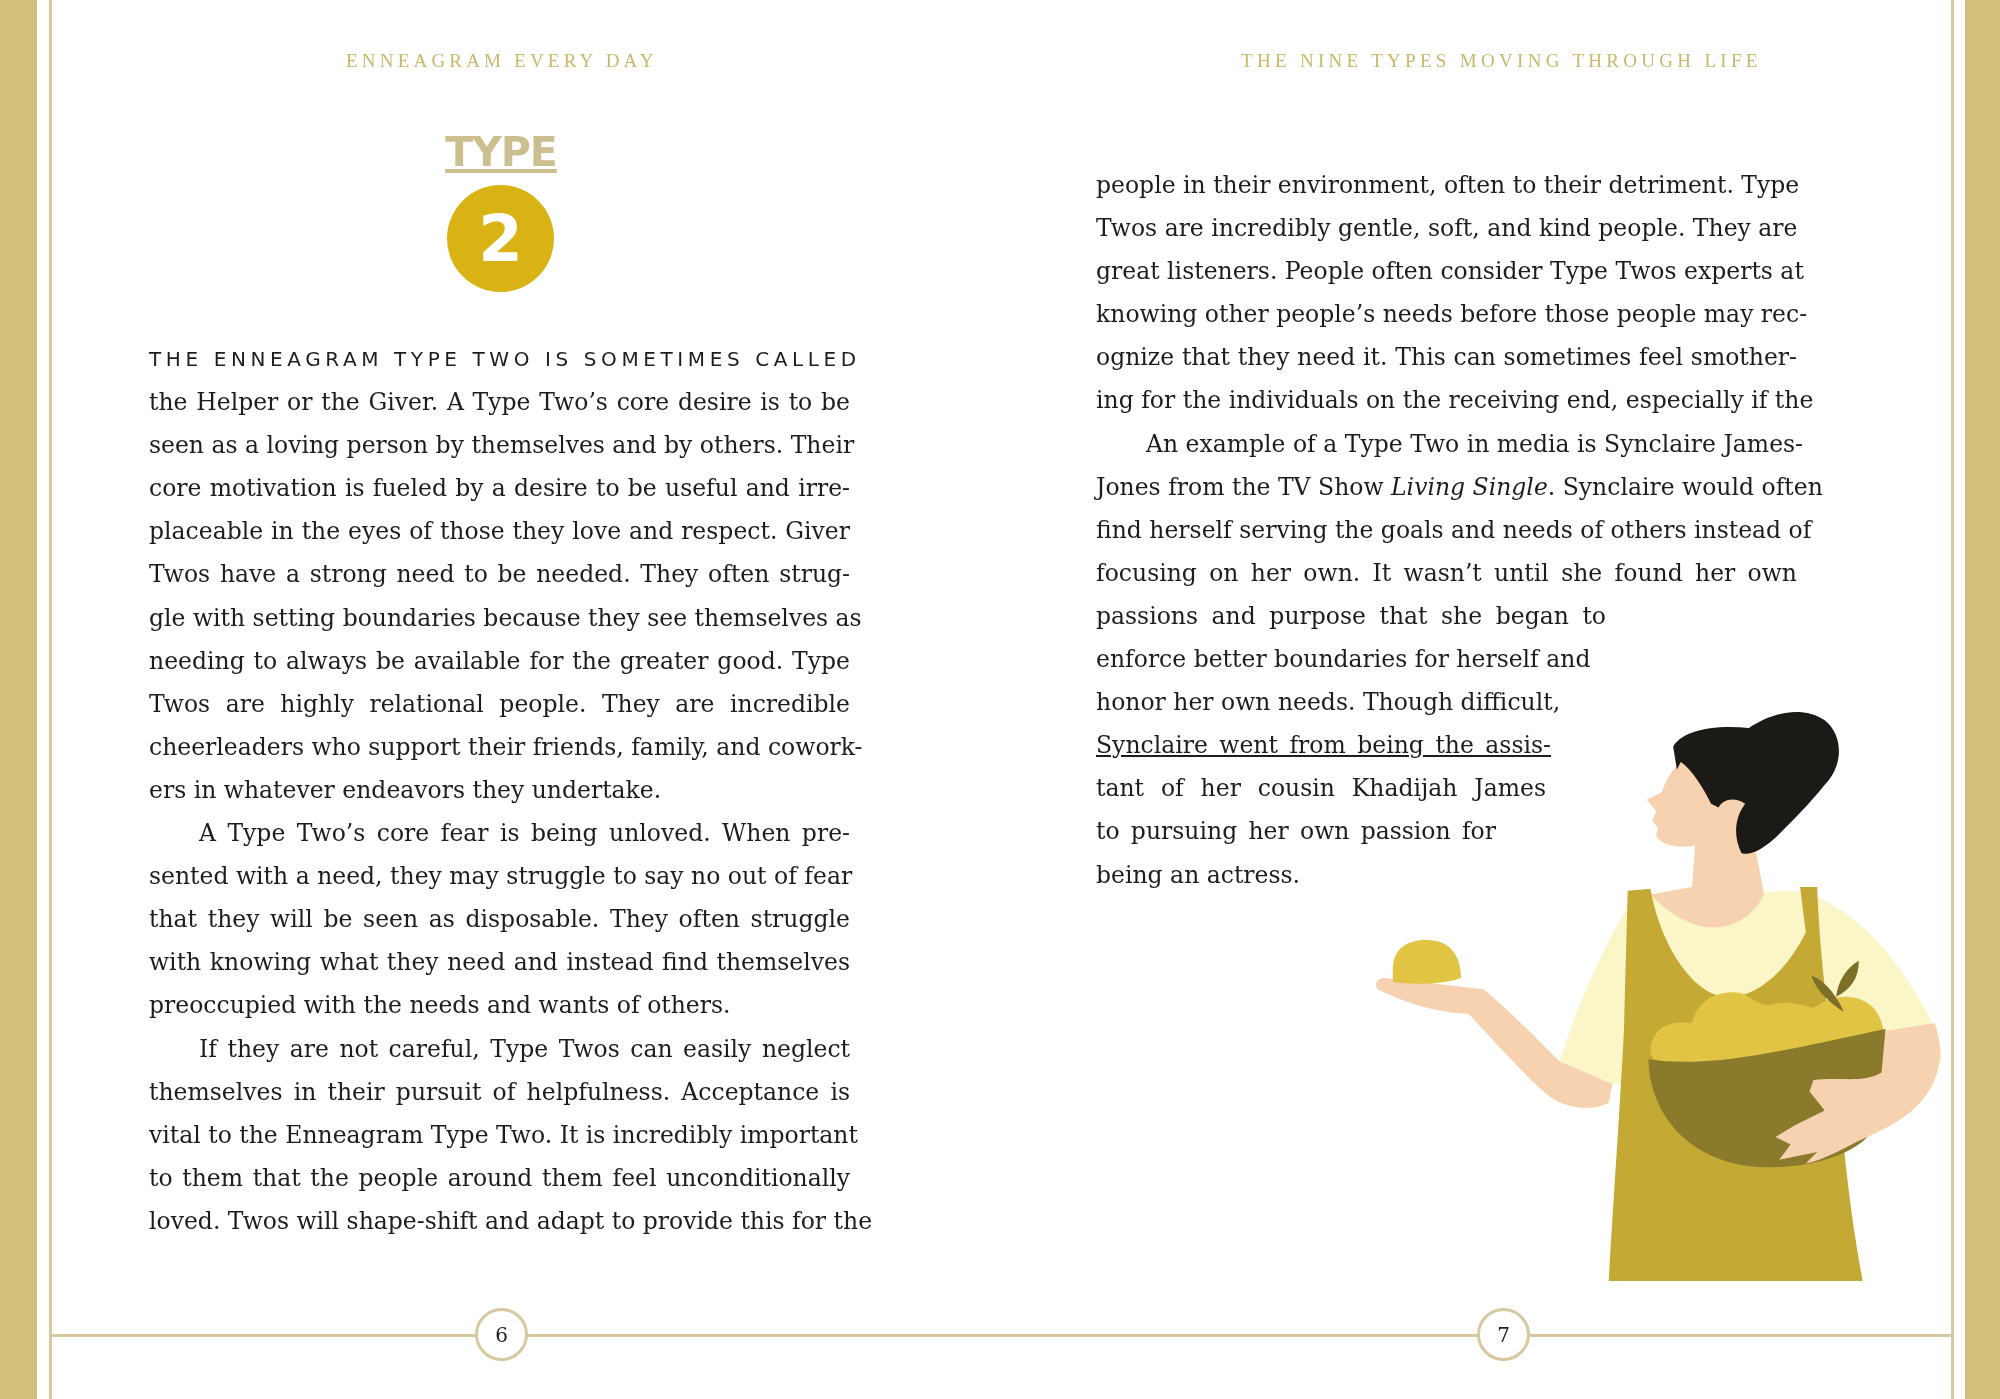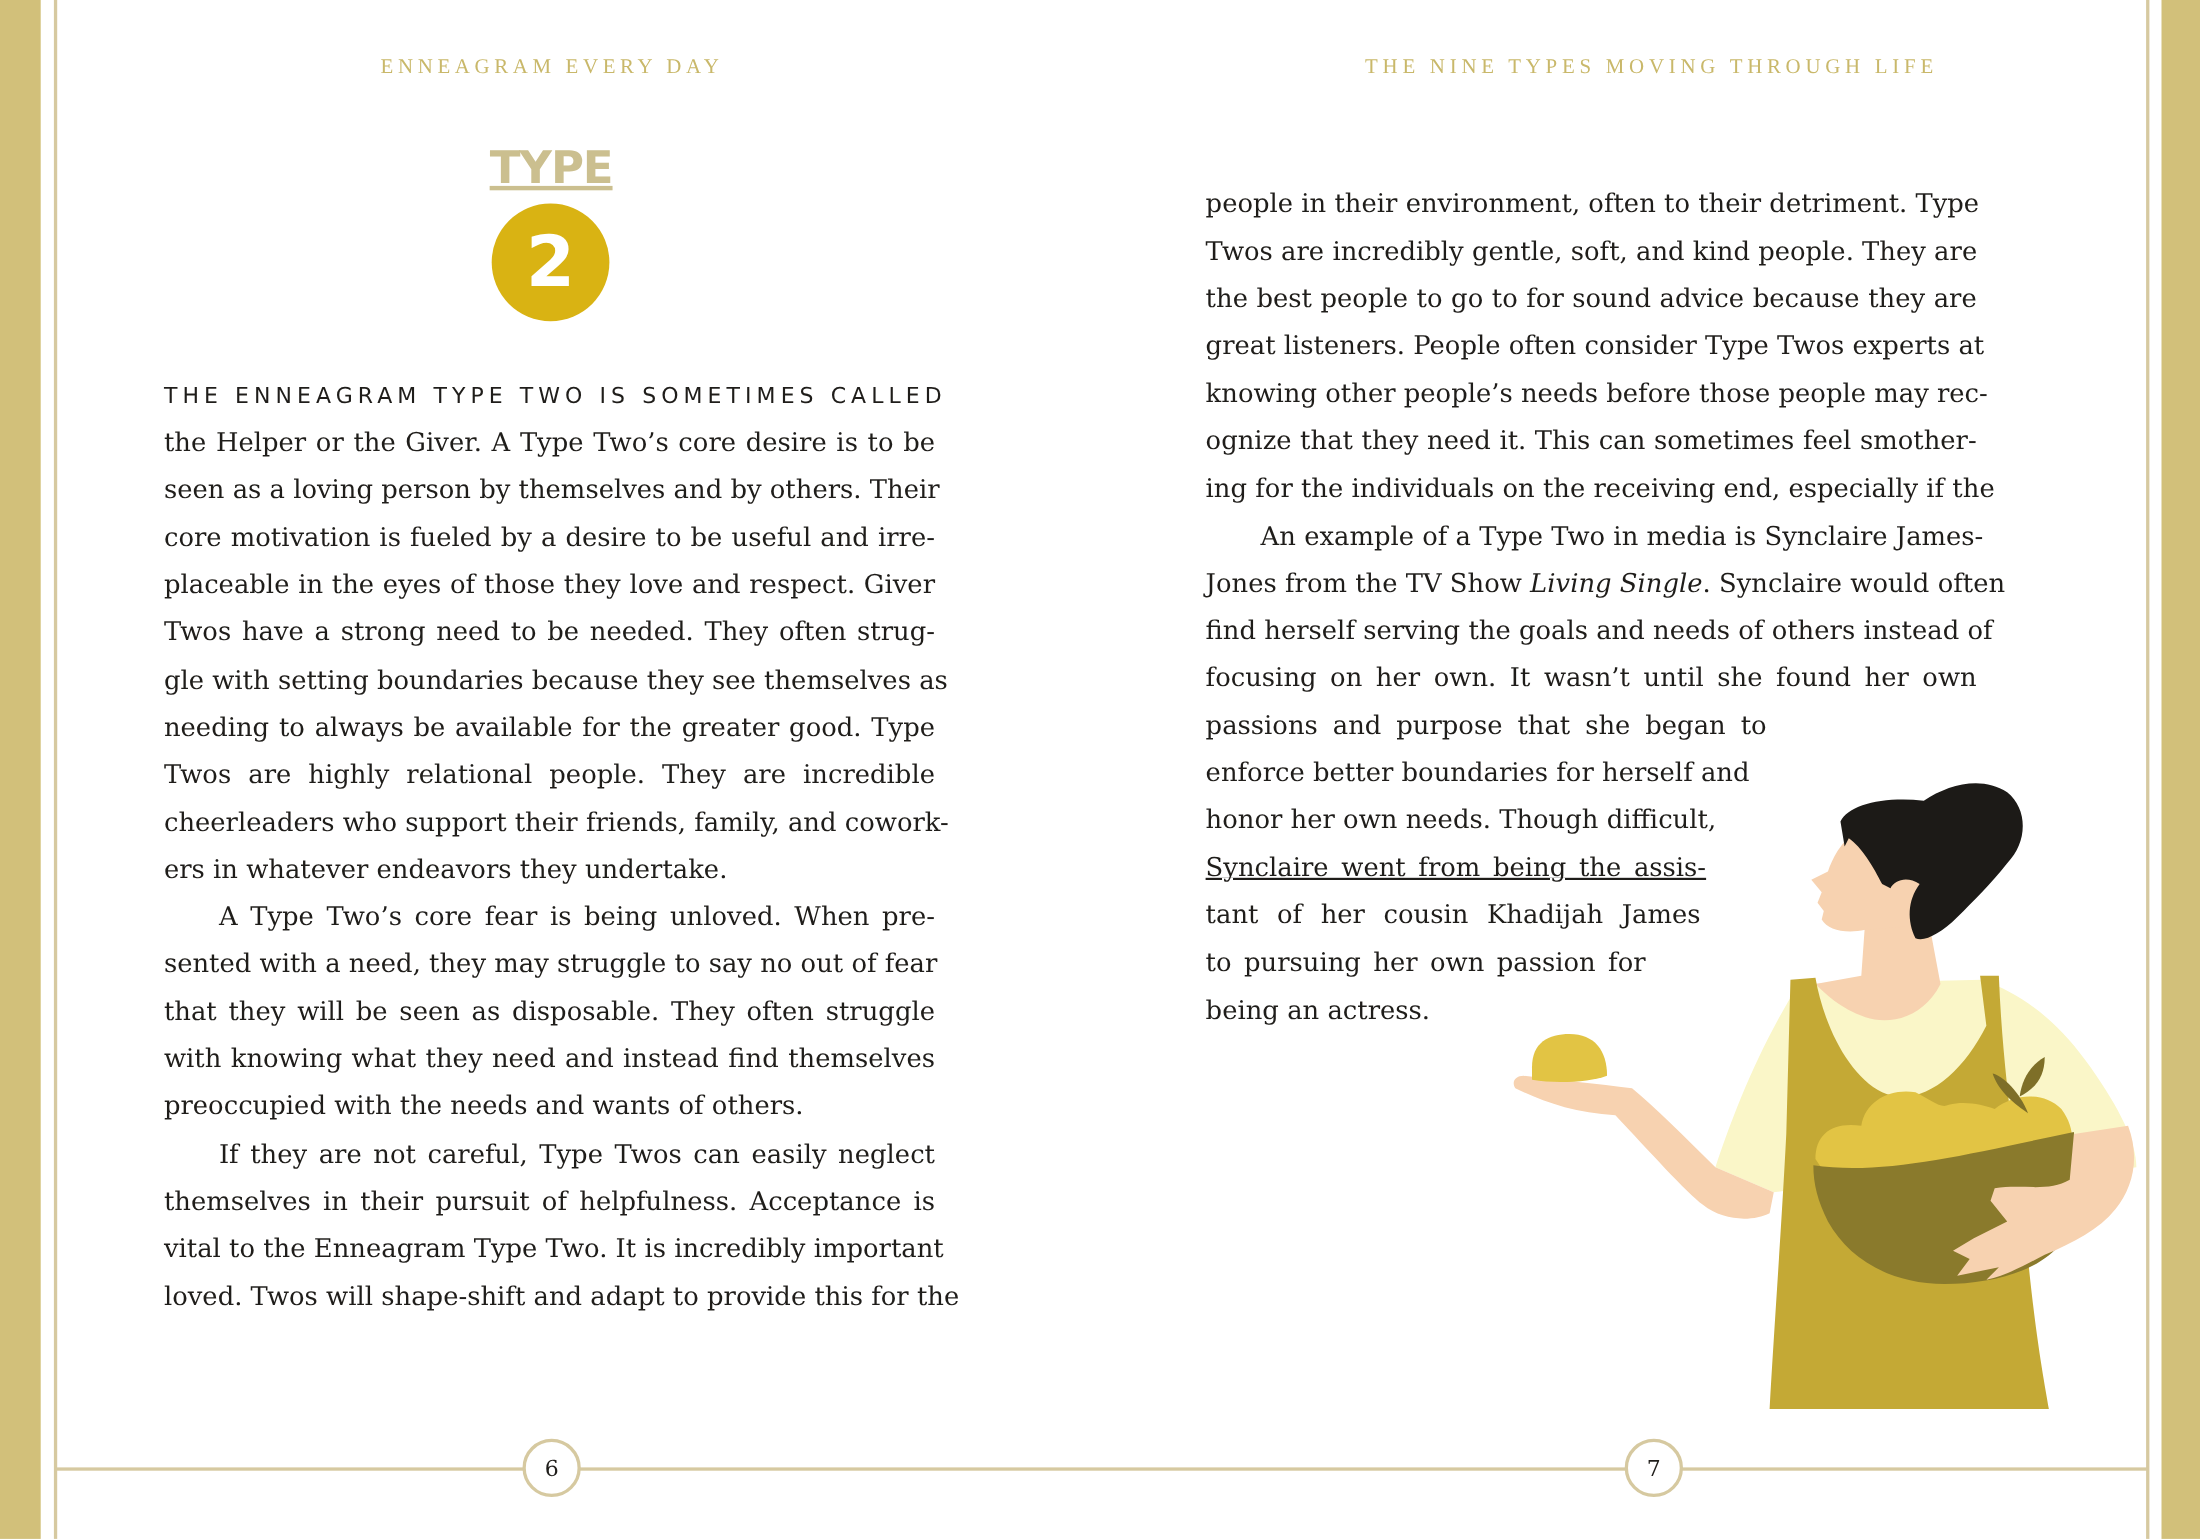--- a/index.html
+++ b/index.html
@@ -71,31 +71,31 @@
   <span class="line">cheerleaders who support their friends, family, and cowork-</span>
   <span class="line last">ers in whatever endeavors they undertake.</span>
   <span class="line ind">A Type Two’s core fear is being unloved. When pre-</span>
   <span class="line">sented with a need, they may struggle to say no out of fear</span>
   <span class="line">that they will be seen as disposable. They often struggle</span>
   <span class="line">with knowing what they need and instead find themselves</span>
   <span class="line last">preoccupied with the needs and wants of others.</span>
   <span class="line ind">If they are not careful, Type Twos can easily neglect</span>
   <span class="line">themselves in their pursuit of helpfulness. Acceptance is</span>
   <span class="line">vital to the Enneagram Type Two. It is incredibly important</span>
+  <span class="line">to them that the people around them feel unconditionally</span>
   <span class="line">loved. Twos will shape-shift and adapt to provide this for the</span>
 </div>
 
 <div class="page-num left">6</div>
 
 <div class="running-head right">THE NINE TYPES MOVING THROUGH LIFE</div>
 
 <div class="col col-right">
   <span class="line">people in their environment, often to their detriment. Type</span>
   <span class="line">Twos are incredibly gentle, soft, and kind people. They are</span>
-  <span class="line">the best people to go to for sound advice because they are</span>
   <span class="line">great listeners. People often consider Type Twos experts at</span>
   <span class="line">knowing other people’s needs before those people may rec-</span>
   <span class="line">ognize that they need it. This can sometimes feel smother-</span>
   <span class="line">ing for the individuals on the receiving end, especially if the</span>
   <span class="line ind">An example of a Type Two in media is Synclaire James-</span>
   <span class="line"><span>Jones from the TV Show </span><em>Living Single</em><span>. Synclaire would often</span></span>
   <span class="line">find herself serving the goals and needs of others instead of</span>
   <span class="line">focusing on her own. It wasn’t until she found her own</span>
   <span class="line narrow1">passions and purpose that she began to</span>
   <span class="line narrow2">enforce better boundaries for herself and</span>

